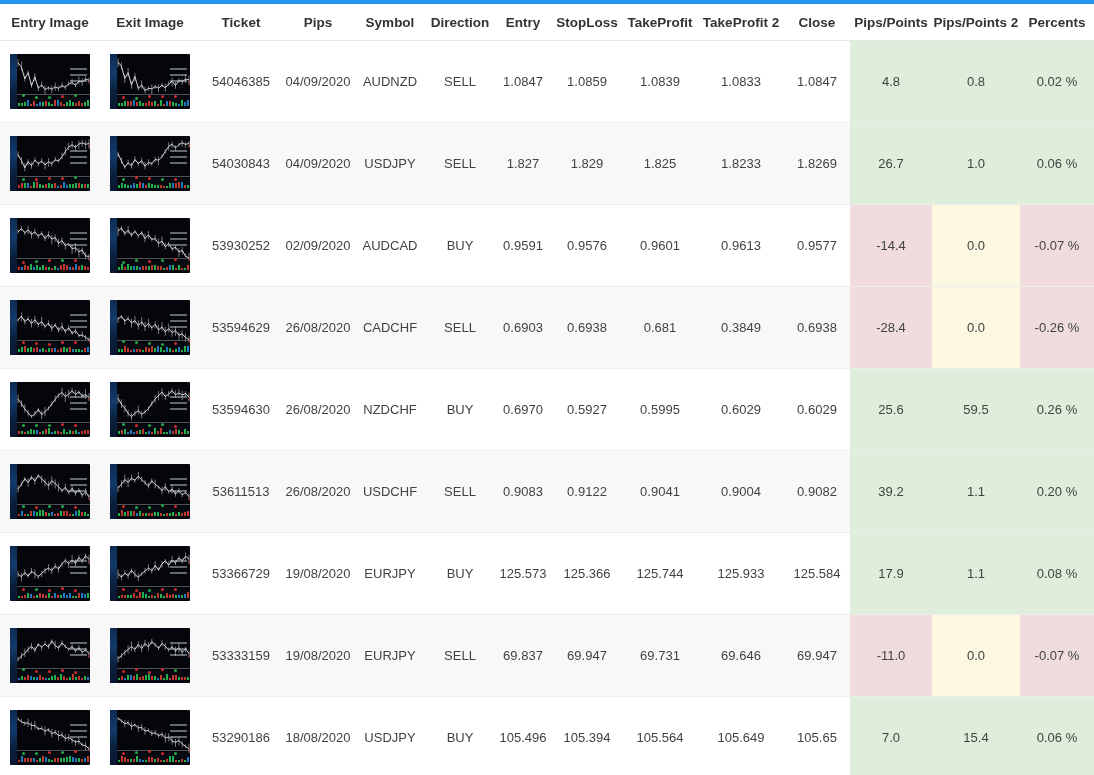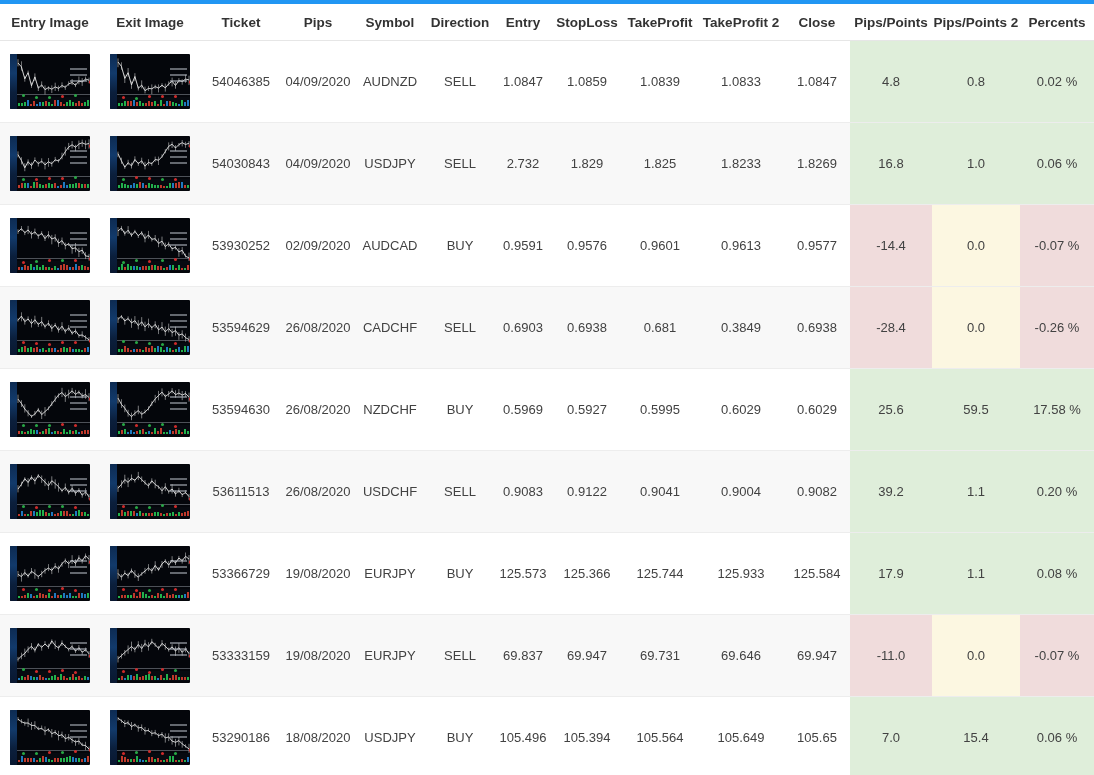--- a/index.html
+++ b/index.html
@@ -416,26 +416,26 @@
                 <i style="left:67px;height:3.2px;background:#c0392b"></i>
                 <i style="left:70px;height:3.3px;background:#22b14c"></i>
               </span>
     <div class="dot" style="left:12px;top:42px;background:#28a745"></div><div class="dot" style="left:25px;top:40px;background:#cf2b2b"></div><div class="dot" style="left:38px;top:41px;background:#cf2b2b"></div><div class="dot" style="left:51px;top:42px;background:#28a745"></div><div class="dot" style="left:64px;top:42px;background:#cf2b2b"></div>
     <span class="marker" style="left:79px;top:8px"></span>
   </span></td>
           <td>54030843</td>
           <td>04/09/2020</td>
           <td>USDJPY</td>
           <td>SELL</td>
-          <td>2.732</td>
+          <td>1.827</td>
           <td>1.829</td>
           <td>1.825</td>
           <td>1.8233</td>
           <td>1.8269</td>
-          <td class="pos">16.8</td>
+          <td class="pos">26.7</td>
           <td class="pos">1.0</td>
           <td class="pos">0.06 %</td>
         </tr>
         <tr class="odd">
           <td class="thumb-cell"><span class="thumb">
     <span class="pane-left"></span>
     <svg width="80" height="55">
       <line x1="8.0" y1="11.3" x2="8.0" y2="15.9" stroke="#d8d8d8" stroke-width="0.7" opacity="0.8"></line>
                 <line x1="11.4" y1="8.0" x2="11.4" y2="12.8" stroke="#d8d8d8" stroke-width="0.7" opacity="0.8"></line>
                 <line x1="14.8" y1="13.3" x2="14.8" y2="17.1" stroke="#d8d8d8" stroke-width="0.7" opacity="0.8"></line>
@@ -806,28 +806,28 @@
                 <i style="left:67px;height:5.1px;background:#22b14c"></i>
                 <i style="left:70px;height:3.3px;background:#22b14c"></i>
               </span>
     <div class="dot" style="left:12px;top:41px;background:#28a745"></div><div class="dot" style="left:25px;top:42px;background:#cf2b2b"></div><div class="dot" style="left:38px;top:42px;background:#28a745"></div><div class="dot" style="left:51px;top:41px;background:#28a745"></div><div class="dot" style="left:64px;top:43px;background:#cf2b2b"></div>
     <span class="marker" style="left:79px;top:15px"></span>
   </span></td>
           <td>53594630</td>
           <td>26/08/2020</td>
           <td>NZDCHF</td>
           <td>BUY</td>
-          <td>0.5969</td>
+          <td>0.6970</td>
           <td>0.5927</td>
           <td>0.5995</td>
           <td>0.6029</td>
           <td>0.6029</td>
           <td class="pos">25.6</td>
           <td class="pos">59.5</td>
-          <td class="pos">17.58 %</td>
+          <td class="pos">0.26 %</td>
         </tr>
         <tr class="even">
           <td class="thumb-cell"><span class="thumb">
     <span class="pane-left"></span>
     <svg width="80" height="55">
       <line x1="8.0" y1="21.2" x2="8.0" y2="28.4" stroke="#d8d8d8" stroke-width="0.7" opacity="0.8"></line>
                 <line x1="11.4" y1="17.7" x2="11.4" y2="22.3" stroke="#d8d8d8" stroke-width="0.7" opacity="0.8"></line>
                 <line x1="14.8" y1="13.2" x2="14.8" y2="17.2" stroke="#d8d8d8" stroke-width="0.7" opacity="0.8"></line>
                 <line x1="18.1" y1="14.2" x2="18.1" y2="22.6" stroke="#d8d8d8" stroke-width="0.7" opacity="0.8"></line>
                 <line x1="21.5" y1="11.4" x2="21.5" y2="15.8" stroke="#d8d8d8" stroke-width="0.7" opacity="0.8"></line>

